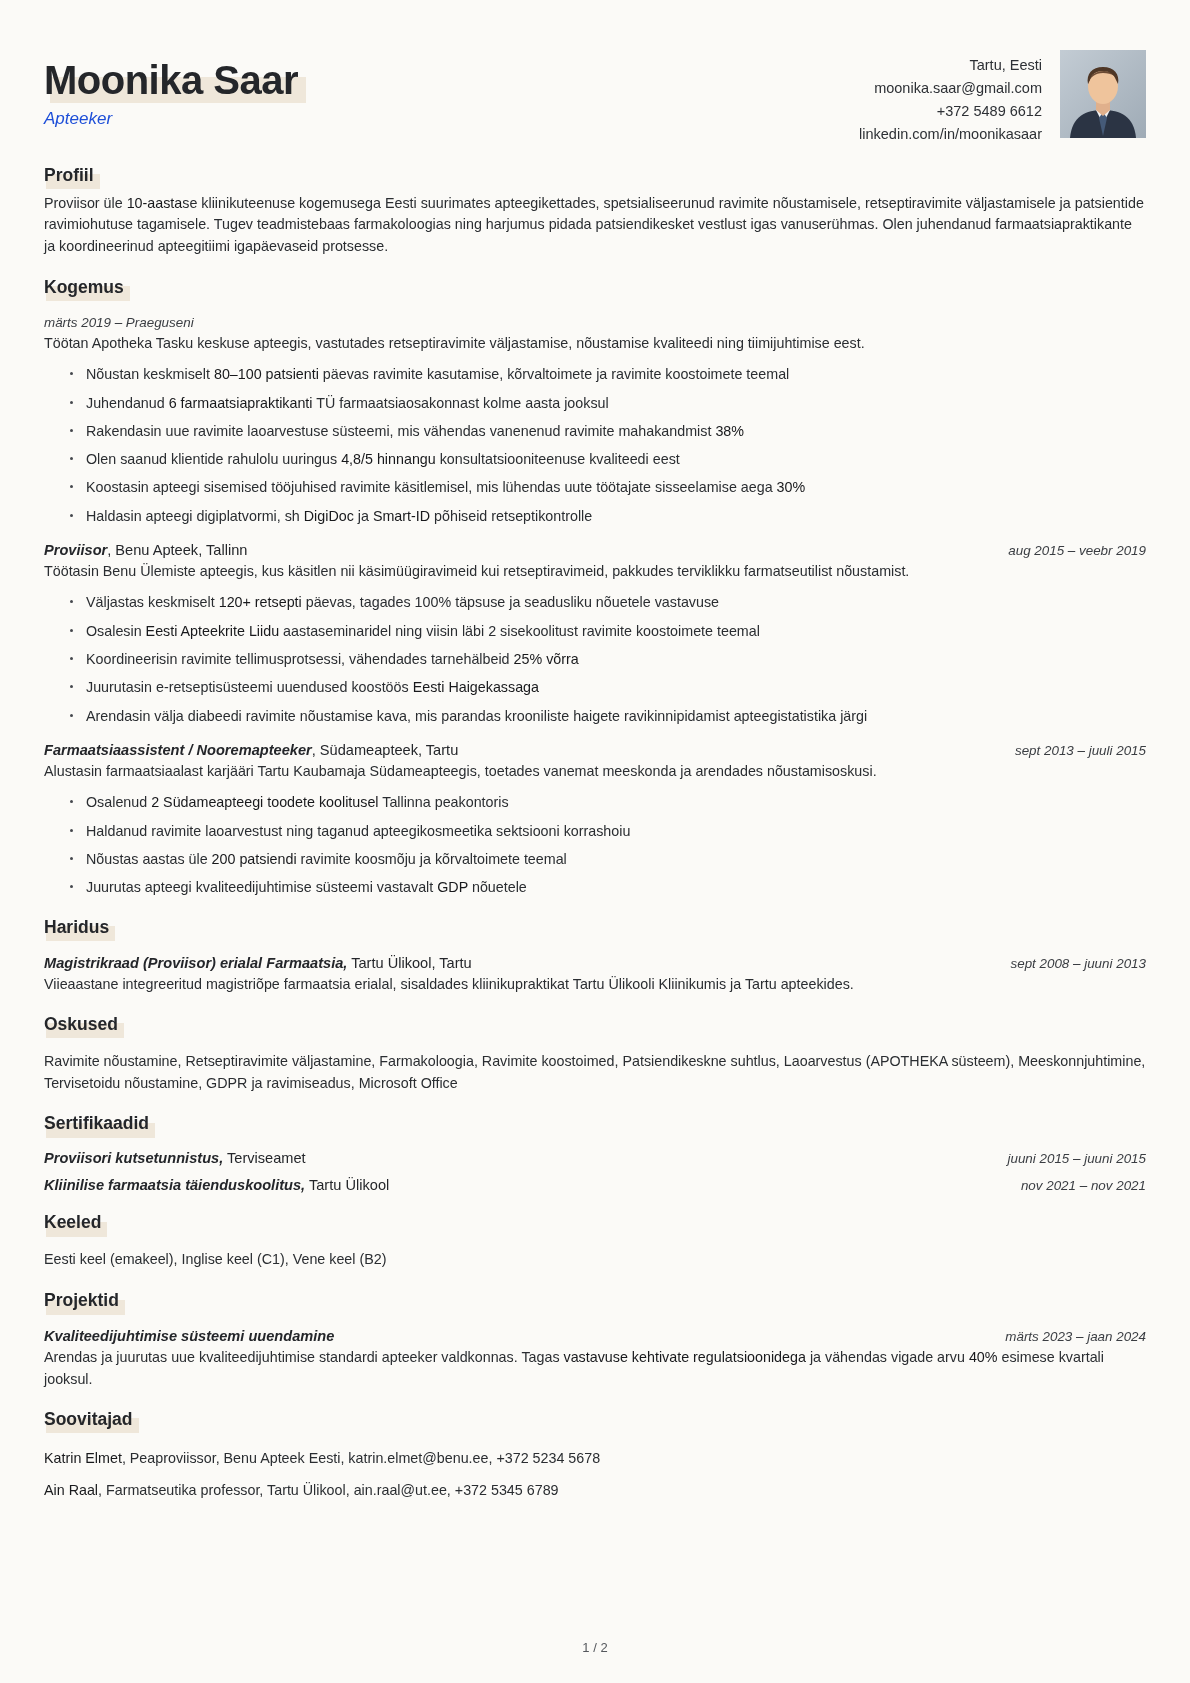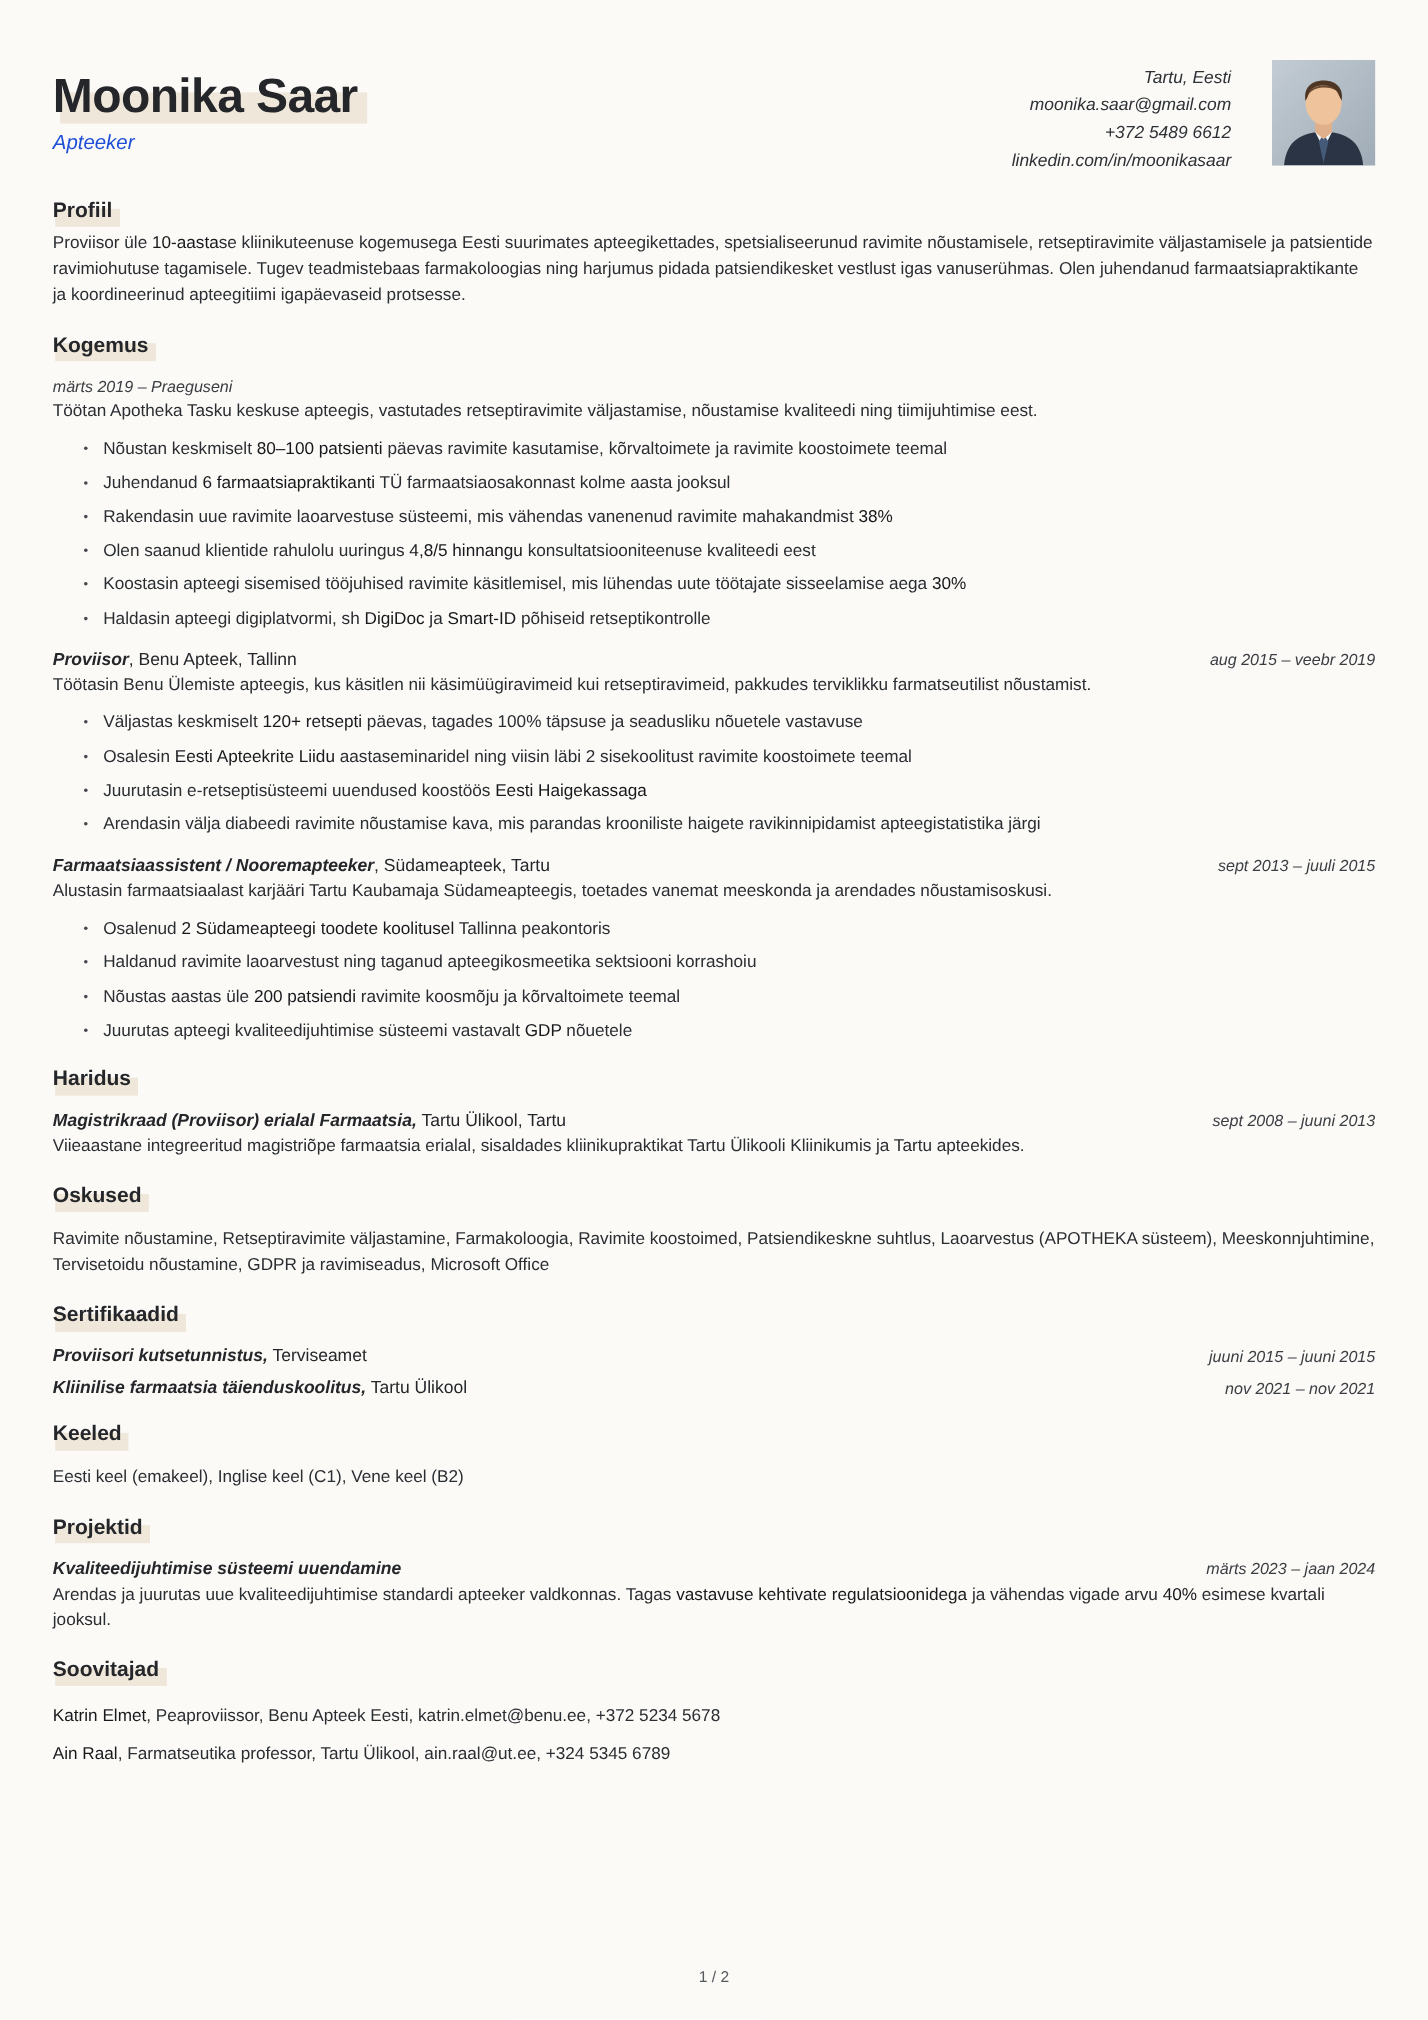--- a/index.html
+++ b/index.html
@@ -53,22 +53,21 @@
   .job-title {
     font-size: 17px;
     font-style: italic;
     color: #1d4ed8;
     margin-top: 7px;
   }
 
   .header-right {
     display: flex;
     align-items: flex-start;
-    gap: 34px;
-    font-style: italic;
+    gap: 18px;
   }
   .contact {
     text-align: right;
     font-size: 14.5px;
     line-height: 1.58;
     color: #2d3035;
     padding-top: 4px;
   }
 
   .avatar {
@@ -277,20 +276,21 @@
         </div>
         <div class="entry">
           <div class="entry-head">
             <div class="entry-role"><span class="r">Proviisor</span><span>, Benu Apteek, Tallinn</span></div>
             <div class="entry-date">aug 2015 – veebr 2019</div>
           </div>
           <div class="entry-desc">Töötasin Benu Ülemiste apteegis, kus käsitlen nii käsimüügiravimeid kui retseptiravimeid, pakkudes terviklikku farmatseutilist nõustamist.</div>
           <ul class="bullets">
             <li><span>Väljastas keskmiselt </span><b>120+ retsepti</b><span> päevas, tagades 100% täpsuse ja seadusliku nõuetele vastavuse</span></li>
             <li><span>Osalesin </span><b>Eesti Apteekrite Liidu</b><span> aastaseminaridel ning viisin läbi 2 sisekoolitust ravimite koostoimete teemal</span></li>
+            <li><span>Koordineerisin ravimite tellimusprotsessi, vähendades tarnehälbeid </span><b>25% võrra</b></li>
             <li><span>Juurutasin e-retseptisüsteemi uuendused koostöös </span><b>Eesti Haigekassaga</b></li>
             <li><span>Arendasin välja diabeedi ravimite nõustamise kava, mis parandas krooniliste haigete ravikinnipidamist apteegistatistika järgi</span></li>
           </ul>
         </div>
         <div class="entry">
           <div class="entry-head">
             <div class="entry-role"><span class="r">Farmaatsiaassistent / Nooremapteeker</span><span>, Südameapteek, Tartu</span></div>
             <div class="entry-date">sept 2013 – juuli 2015</div>
           </div>
           <div class="entry-desc">Alustasin farmaatsiaalast karjääri Tartu Kaubamaja Südameapteegis, toetades vanemat meeskonda ja arendades nõustamisoskusi.</div>
@@ -369,18 +369,18 @@
       </div>
   </div>
 
   <div class="section">
     <div class="section-title-wrap">
       <span class="section-title-hl"></span>
       <span class="section-title">Soovitajad</span>
     </div>
     <div>
         <div class="ref-row"><b>Katrin Elmet</b><span>, Peaproviissor, Benu Apteek Eesti, katrin.elmet@benu.ee, +372 5234 5678</span></div>
-        <div class="ref-row"><b>Ain Raal</b><span>, Farmatseutika professor, Tartu Ülikool, ain.raal@ut.ee, +324 5345 6789</span></div>
+        <div class="ref-row"><b>Ain Raal</b><span>, Farmatseutika professor, Tartu Ülikool, ain.raal@ut.ee, +372 5345 6789</span></div>
       </div>
   </div>
 
   <div class="footer">1 / 2</div>
 </div>
 
 </body></html>

